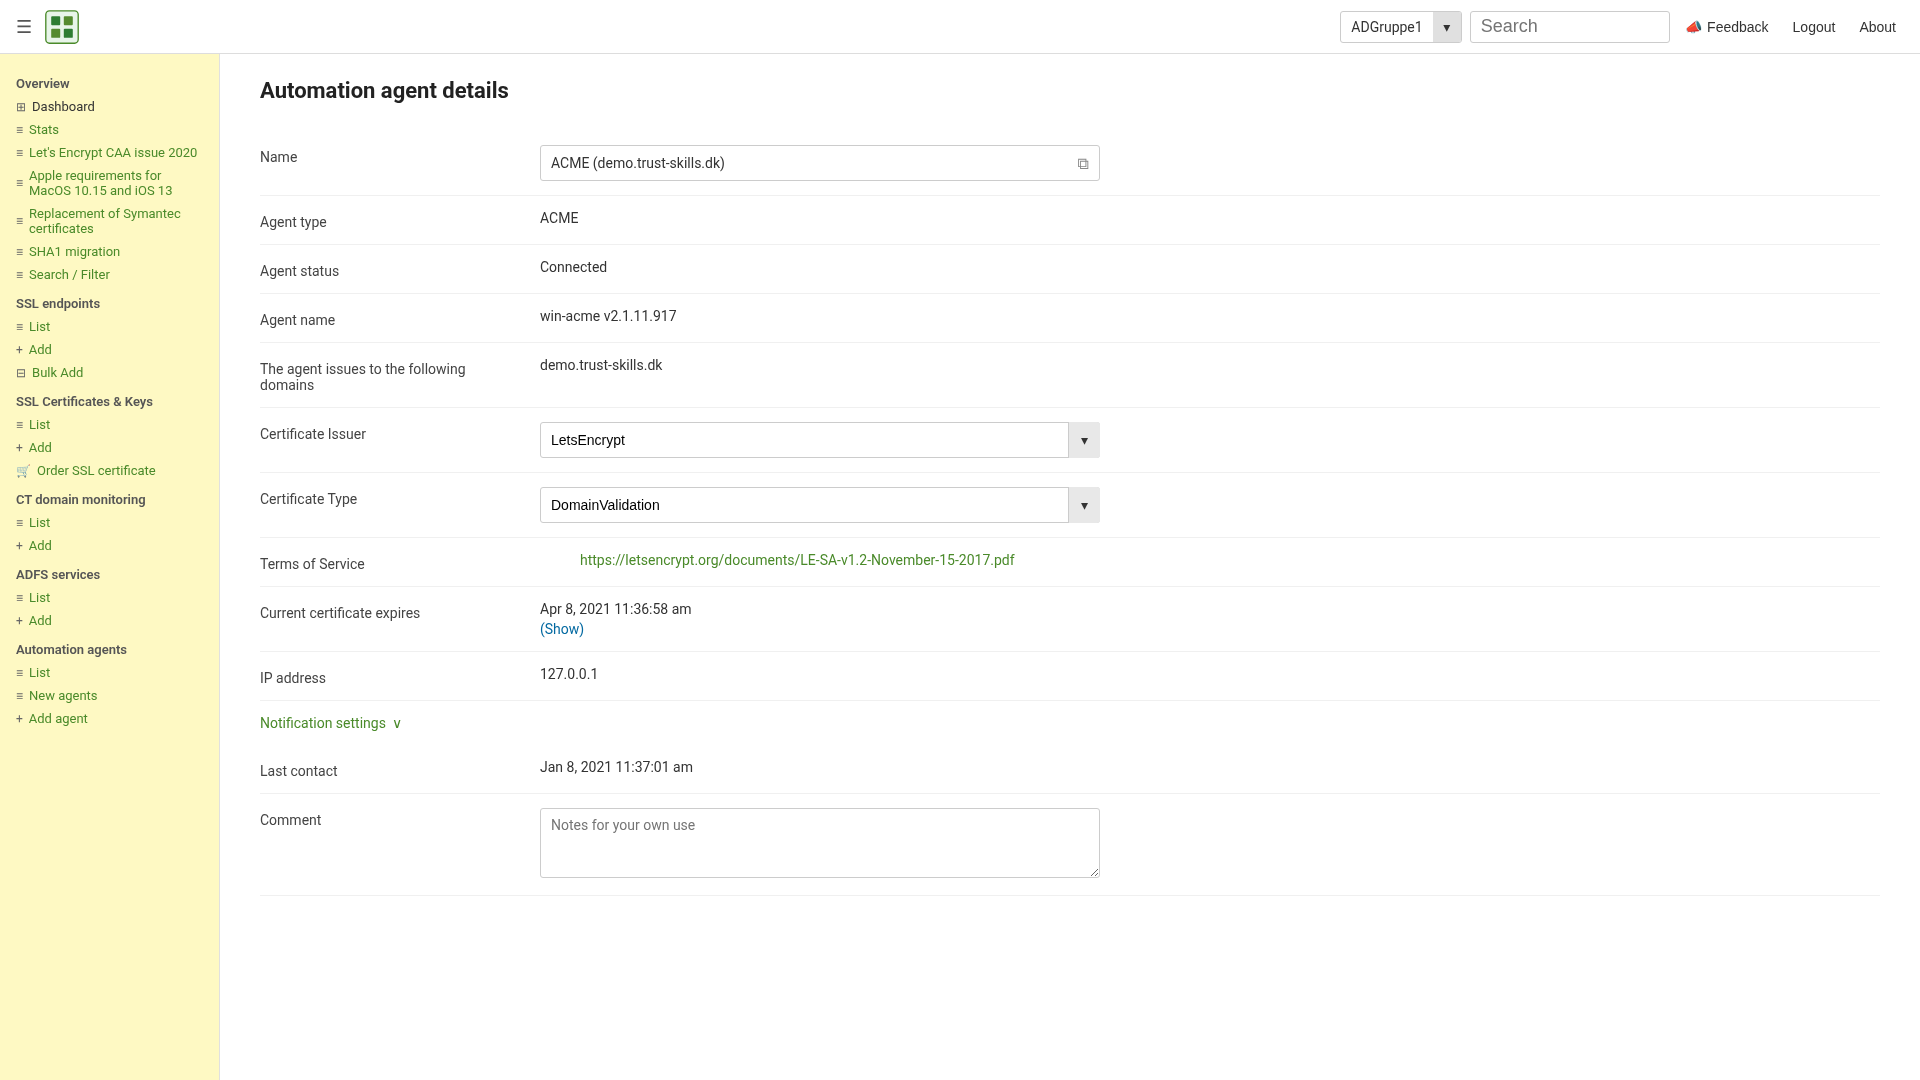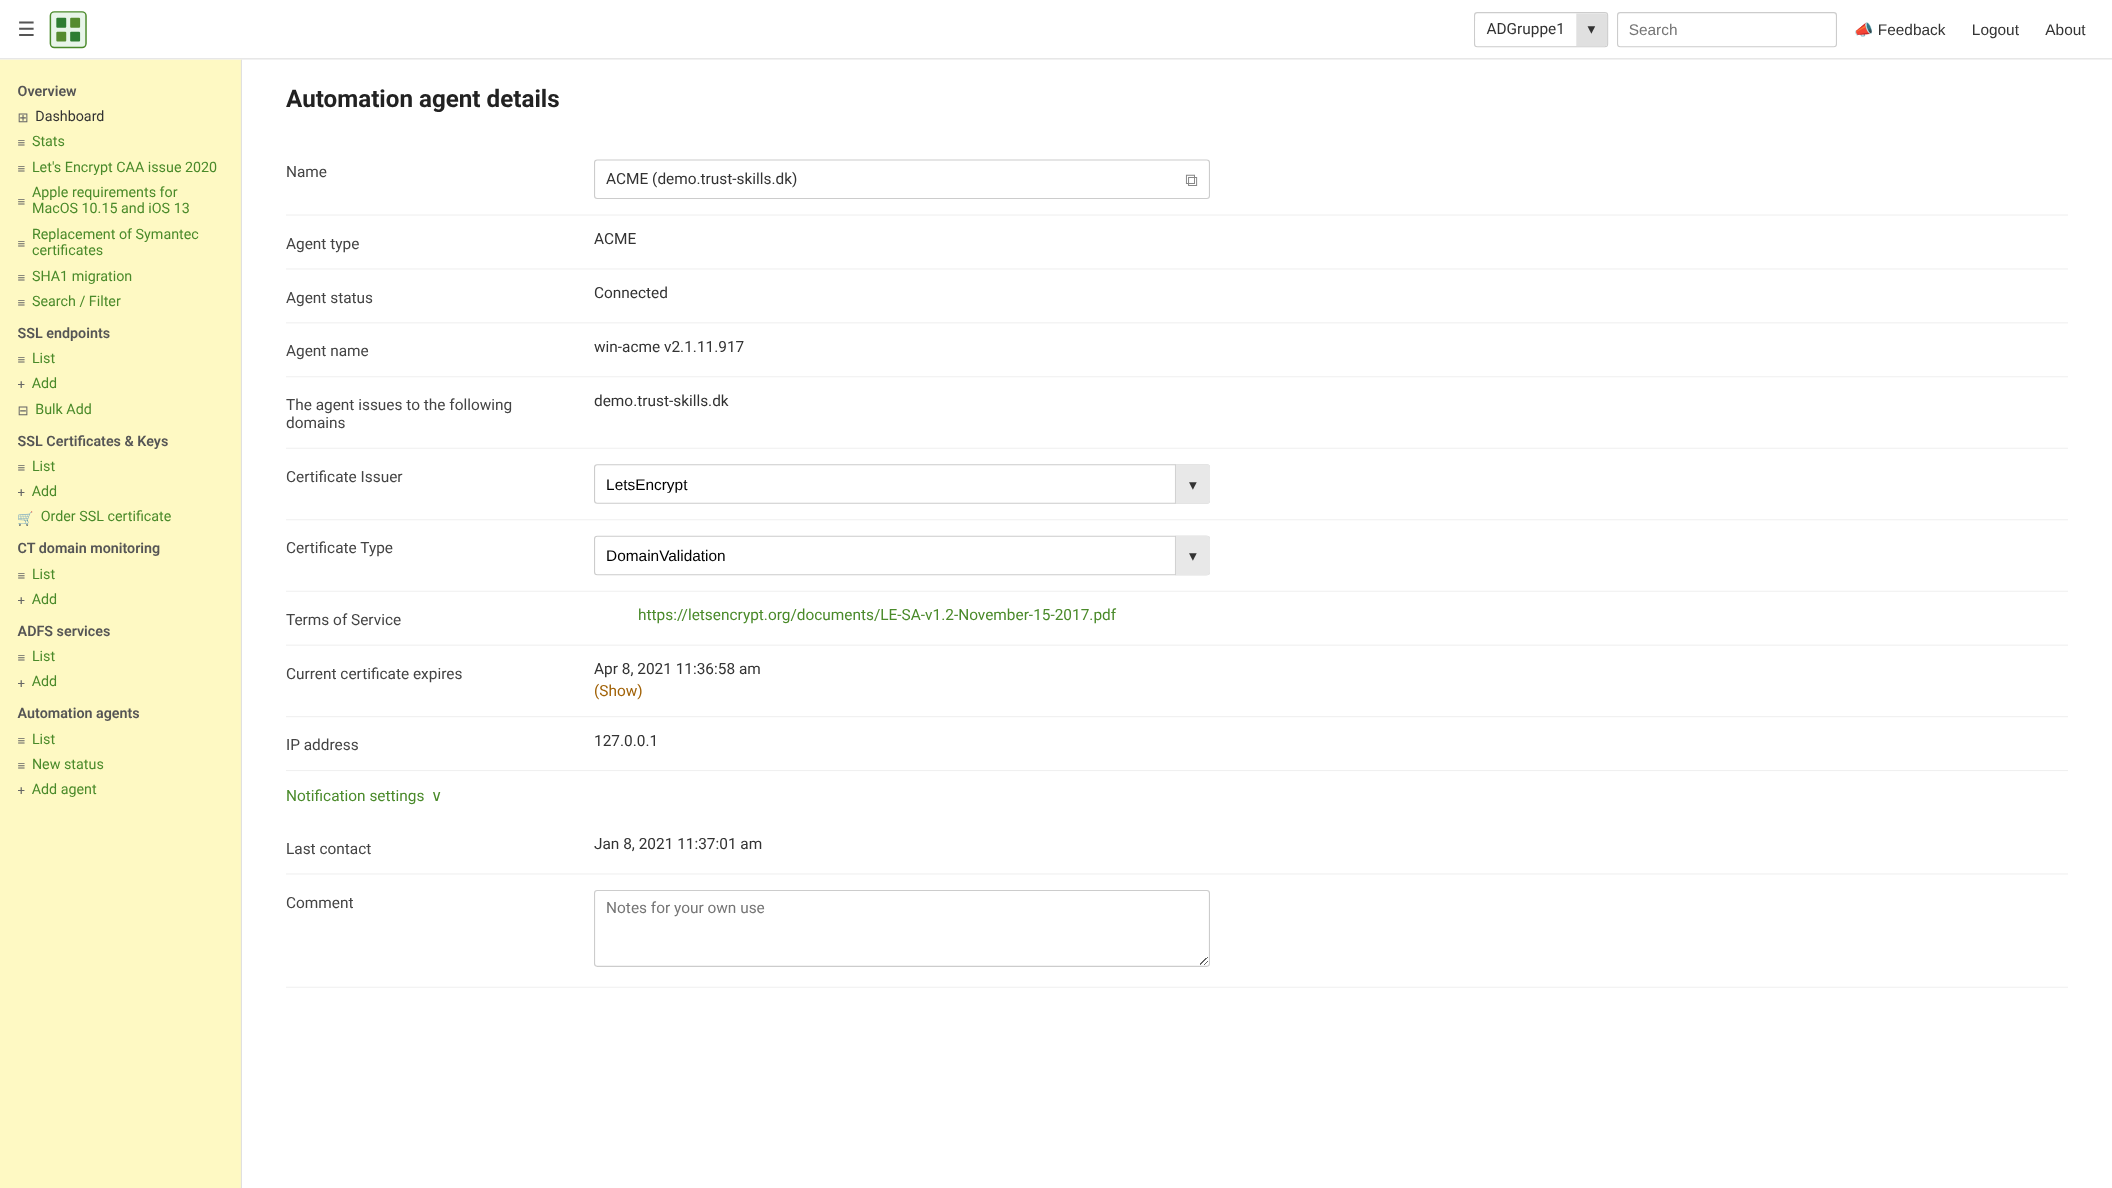--- a/index.html
+++ b/index.html
@@ -20,21 +20,21 @@
       display: flex; align-items: center; border: 1px solid #ccc;
       border-radius: 3px; height: 32px; overflow: hidden;
     }
     .user-selector-name { padding: 0 10px; font-size: 14px; background: #fff; }
     .user-selector-arrow {
       background: #e0e0e0; height: 100%; width: 28px;
       display: flex; align-items: center; justify-content: center; cursor: pointer;
     }
     .search-box {
       border: 1px solid #ccc; border-radius: 3px; height: 32px;
-      padding: 0 10px; width: 200px; font-size: 14px;
+      padding: 0 10px; width: 200px; font-size: 18px;
     }
     .header-btn {
       background: none; border: none; cursor: pointer;
       font-size: 14px; color: #333; padding: 0 8px;
       display: flex; align-items: center; gap: 4px;
     }
     .header-btn .icon { font-size: 14px; }
 
     
     .layout { display: flex; flex: 1; overflow: hidden; }
@@ -99,21 +99,21 @@
       resize: vertical; font-family: inherit; color: #999;
     }
 
     .notification-settings-toggle {
       display: flex; align-items: center; gap: 6px;
       color: #4a8a2a; cursor: pointer; font-size: 14px;
       padding: 14px 0;
     }
 
     .expires-block { display: flex; flex-direction: column; gap: 4px; }
-    .expires-show { color: #a16207; cursor: pointer; }
+    .expires-show { color: #0369a1; cursor: pointer; }
   </style>
 </head>
 <body>
 
 <div class="header">
   <div class="header-left">
     <span class="hamburger-icon">☰</span>
     <svg class="logo" viewBox="0 0 40 40">
       <rect x="2" y="2" width="36" height="36" rx="4" fill="#e8f5e9" stroke="#4a8a2a" stroke-width="1.5"></rect>
       <rect x="8" y="8" width="10" height="10" rx="1" fill="#2e7d32"></rect>
@@ -224,21 +224,21 @@
       <span>Add</span>
     </div>
 
     <div class="sidebar-section-label">Automation agents</div>
     <div class="sidebar-item">
       <span class="si-icon">≡</span>
       <span>List</span>
     </div>
     <div class="sidebar-item">
       <span class="si-icon">≡</span>
-      <span>New status</span>
+      <span>New agents</span>
     </div>
     <div class="sidebar-item">
       <span class="si-icon">+</span>
       <span>Add agent</span>
     </div>
   </nav>
 
   <main class="main">
     <h1 class="page-title">Automation agent details</h1>
 

